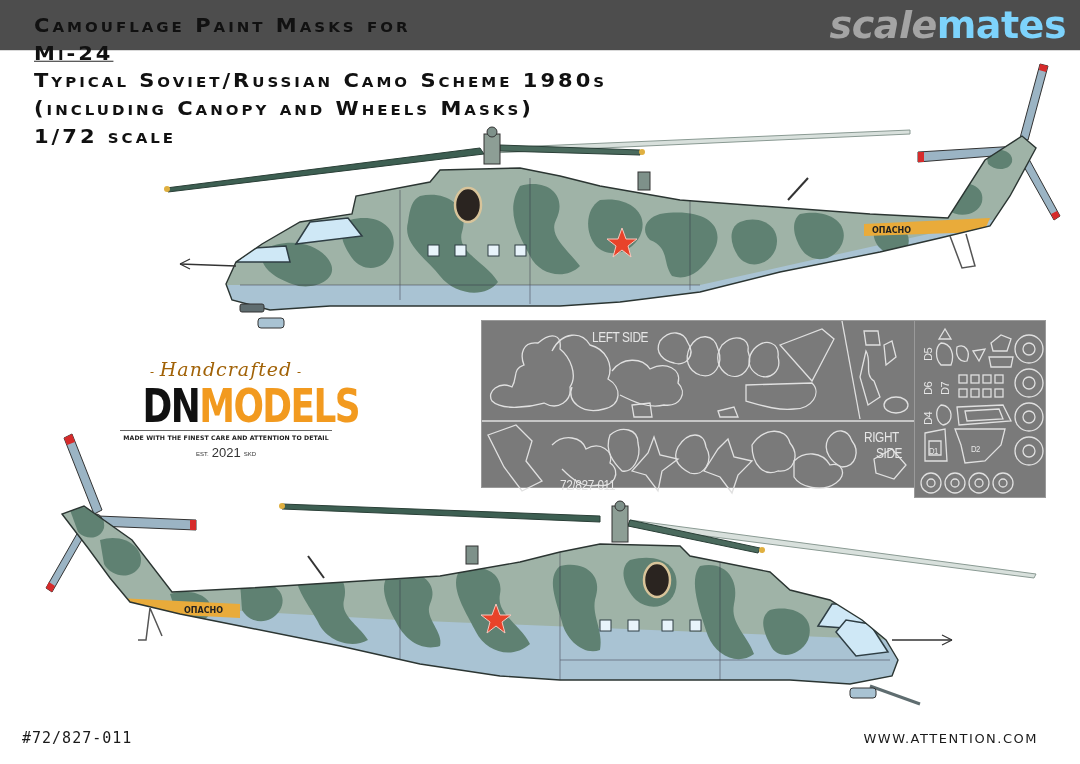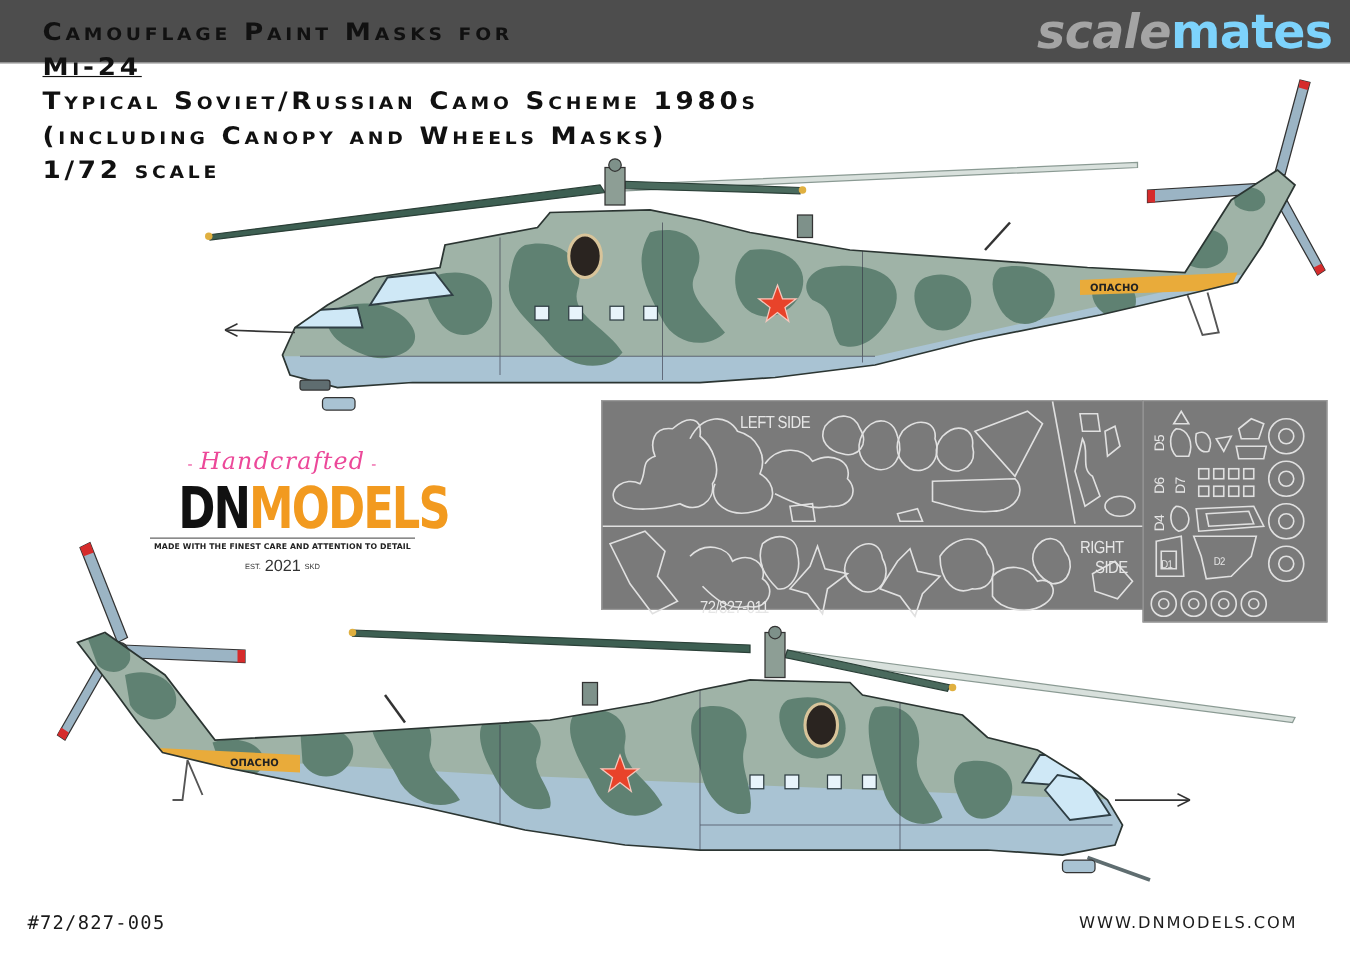--- a/index.html
+++ b/index.html
@@ -41,21 +41,21 @@
     position: absolute; color: #e6e6e6;
     font-family: "Liberation Sans", sans-serif; font-size: 14px; line-height: 16px;
     letter-spacing: -0.5px; transform: scaleX(0.85); transform-origin: 0 0;
   }
 
   .brand {
     position: absolute; left: 112px; top: 358px; width: 228px; text-align: center;
   }
   .brand .hand {
     font-family: "DejaVu Serif", serif; font-style: italic;
-    font-size: 19px; color: #ec4899; letter-spacing: 1px;
+    font-size: 19px; color: #a16207; letter-spacing: 1px;
   }
   .brand .hand:before, .brand .hand:after { content: " - "; font-style: normal; font-size: 12px; }
   .brand .dn {
     font-family: "DejaVu Sans", sans-serif; font-weight: bold;
     font-size: 46px; line-height: 48px; letter-spacing: -2px;
     transform: scaleX(0.78); transform-origin: 50% 0; display: inline-block;
     margin-top: 2px;
   }
   .brand .dn .d { color: #111; }
   .brand .dn .m { color: #f29a1f; }
@@ -287,21 +287,21 @@
       <path d="M346,118 C354,106 366,108 370,120 C378,130 374,146 360,146 C350,142 340,130 346,118 Z"></path>
       <path d="M392,138 L410,128 L424,144 L412,158 L394,152 Z"></path>
     </g>
   </svg>
   <div class="mask-label" style="left:110px; top:8px;">LEFT SIDE</div>
   <div class="mask-label" style="left:382px; top:108px;">RIGHT</div>
   <div class="mask-label" style="left:394px; top:124px;">SIDE</div>
   <div class="mask-label" style="left:78px; top:156px;">72/827-011</div>
 </div>
 
-<div class="mask-panel" style="left:914px; top:320px; width:148px; height:178px;">
+<div class="mask-panel" style="left:914px; top:320px; width:132px; height:178px;">
   <svg width="136" height="178" viewBox="0 0 136 178">
     <g fill="none" stroke="#e0e0e0" stroke-width="1.3">
       <path d="M24,18 L30,8 L36,18 Z"></path>
       <path d="M26,22 C36,22 40,34 36,44 L26,44 C20,38 20,26 26,22 Z"></path>
       <path d="M42,26 C50,22 56,30 52,40 C46,42 40,36 42,26 Z"></path>
       <path d="M58,30 L70,28 L64,40 Z"></path>
       <path d="M76,22 L86,14 L96,18 L92,30 L78,30 Z"></path>
       <path d="M74,36 L98,36 L96,46 L76,46 Z"></path>
       <g>
         <rect x="44" y="54" width="8" height="8"></rect>
@@ -338,14 +338,14 @@
     </g>
   </svg>
   <div class="mask-label" style="left:5px; top:40px; font-size:11px; transform: rotate(-90deg); transform-origin: 0 0;">D5</div>
   <div class="mask-label" style="left:5px; top:74px; font-size:11px; transform: rotate(-90deg); transform-origin: 0 0;">D6</div>
   <div class="mask-label" style="left:22px; top:74px; font-size:11px; transform: rotate(-90deg); transform-origin: 0 0;">D7</div>
   <div class="mask-label" style="left:5px; top:104px; font-size:11px; transform: rotate(-90deg); transform-origin: 0 0;">D4</div>
   <div class="mask-label" style="left:14px; top:122px; font-size:9px;">D1</div>
   <div class="mask-label" style="left:56px; top:120px; font-size:9px;">D2</div>
 </div>
 
-<div class="footer-code">#72/827-005</div>
-<div class="footer-url">WWW.DNMODELS.COM</div>
+<div class="footer-code">#72/827-011</div>
+<div class="footer-url">WWW.ATTENTION.COM</div>
 
 </body></html>

